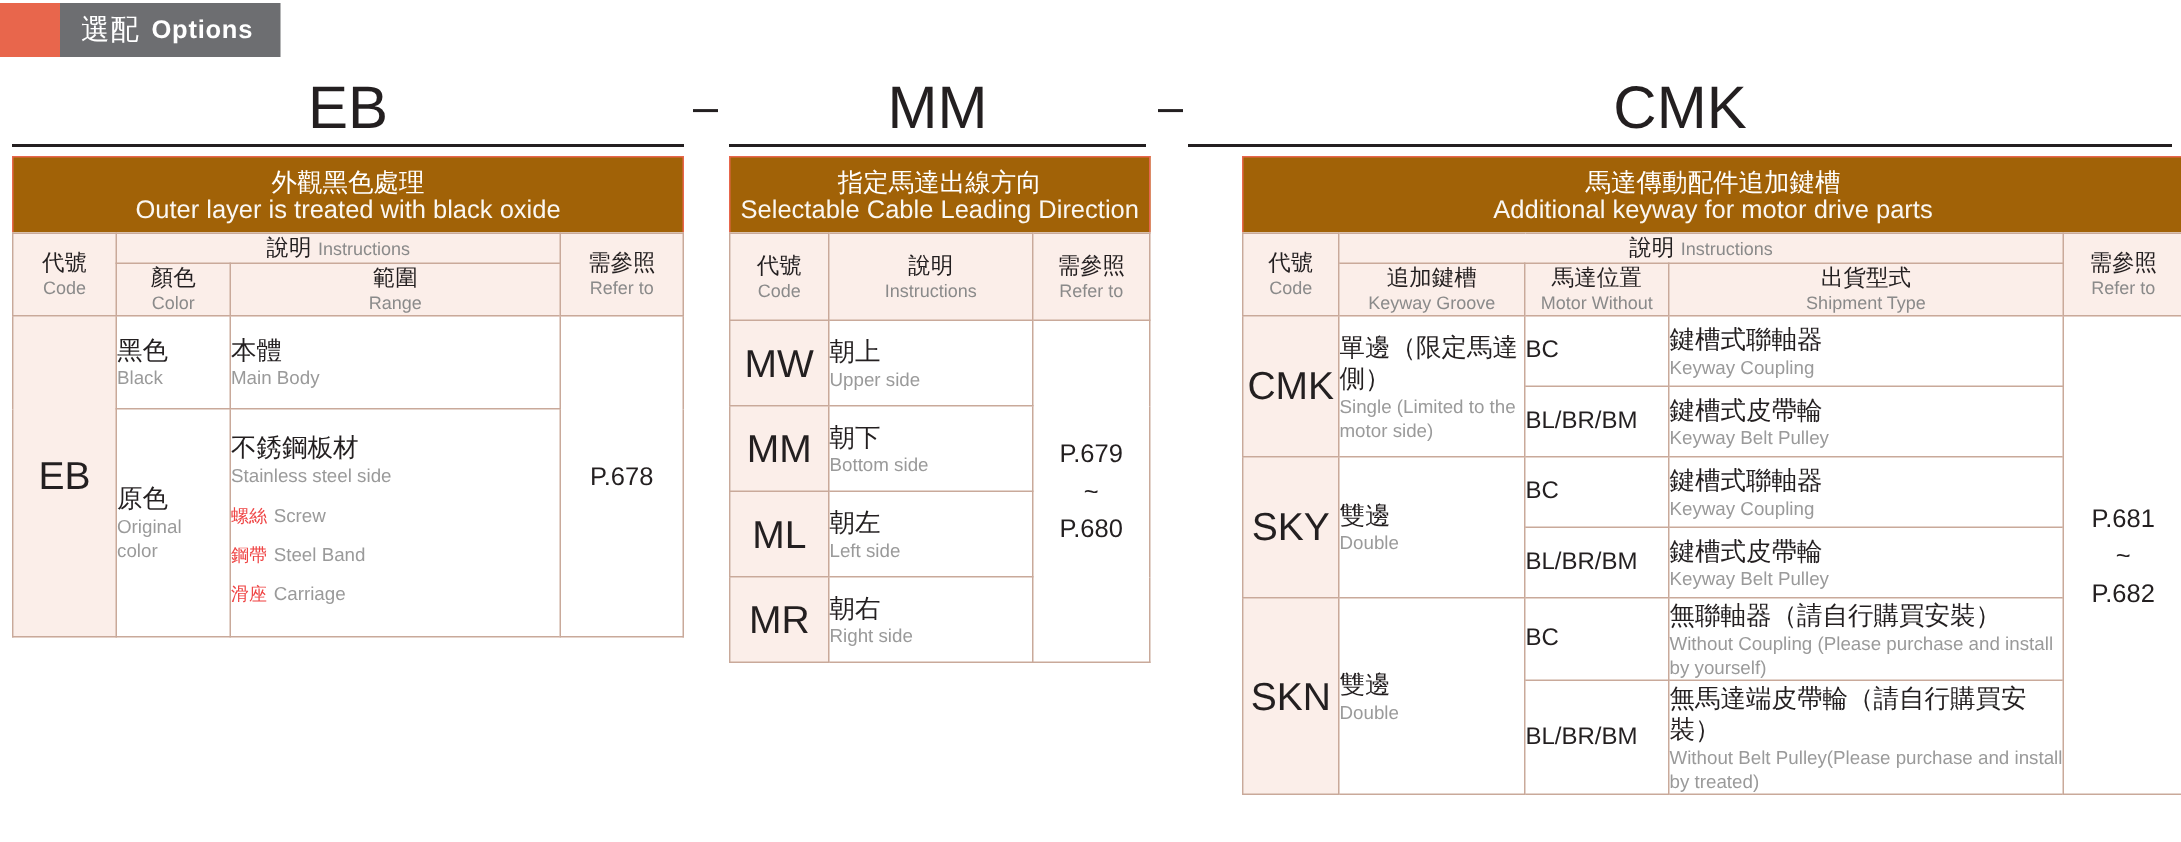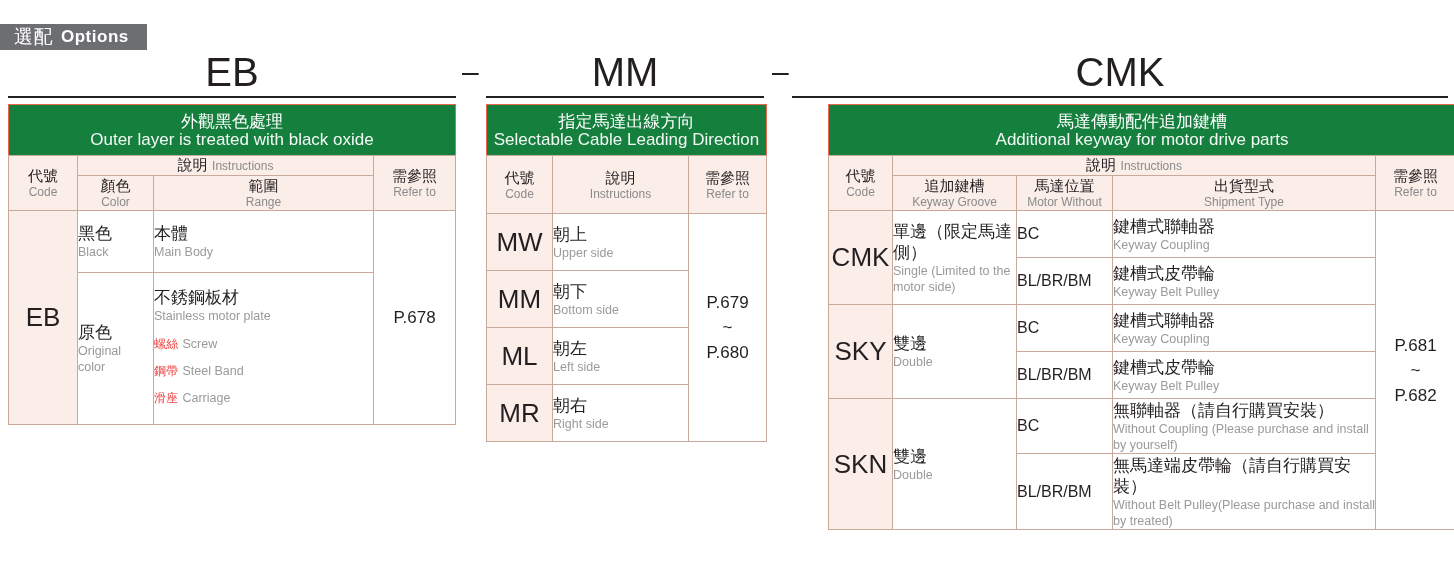--- a/index.html
+++ b/index.html
@@ -8,24 +8,23 @@
     width: 1454px; height: 561px;
     background: #ffffff;
     font-family: "Liberation Sans", sans-serif;
     color: #231f20;
     overflow: hidden;
   }
   .page { position: relative; width: 1454px; height: 561px; }
 
   
   .header {
-    position: absolute; left: 0; top: 24px;
+    position: absolute; left: 0; top: 8px;
     display: flex; align-items: center;
     height: 24px;
-    flex-direction: column;
   }
   .header-accent {
     width: 40px; height: 36px; background: #e8664c;
   }
   .header-label {
     height: 36px; background: #6d6e71; color: #ffffff;
     display: flex; align-items: center; gap: 8px;
     padding: 0 18px 0 14px;
     font-size: 19px; letter-spacing: .5px;
   }
@@ -41,21 +40,21 @@
     border-bottom: 2px solid #231f20;
   }
   .dash {
     position: absolute; top: 0; line-height: 48px;
     font-size: 30px; color: #231f20; font-weight: 300;
   }
 
   
   .block { position: absolute; }
   .title-bar {
-    background: #15803d; color: #ffffff; text-align: center;
+    background: #a16207; color: #ffffff; text-align: center;
     padding: 6px 4px 7px;
     border: 1px solid #e8664c;
     border-bottom: none;
   }
   .title-bar .zh { font-size: 17px; line-height: 21px; display: block; }
   .title-bar .en { font-size: 17px; line-height: 16px; display: block; opacity: .95; }
 
   table.opt {
     border-collapse: collapse;
     width: 100%;
@@ -149,21 +148,21 @@
         <td class="refer" rowspan="2">P.678</td>
       </tr>
       <tr>
         <td class="cell" style="height:152px;">
           <span class="zh">原色</span>
           <span class="en" style="max-width:58px;">Original color</span>
         </td>
         <td class="cell">
           <div style="margin-bottom:6px;">
             <span class="zh">不銹鋼板材</span>
-            <span class="en">Stainless motor plate</span>
+            <span class="en">Stainless steel side</span>
           </div>
           <div style="line-height:26px;">
             <span class="inline-zh">螺絲</span>
             <span class="inline-en">Screw</span>
           </div>
           <div style="line-height:26px;">
             <span class="inline-zh">鋼帶</span>
             <span class="inline-en">Steel Band</span>
           </div>
           <div style="line-height:26px;">

